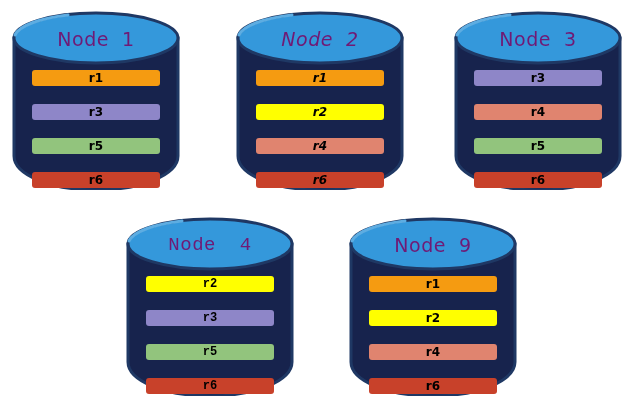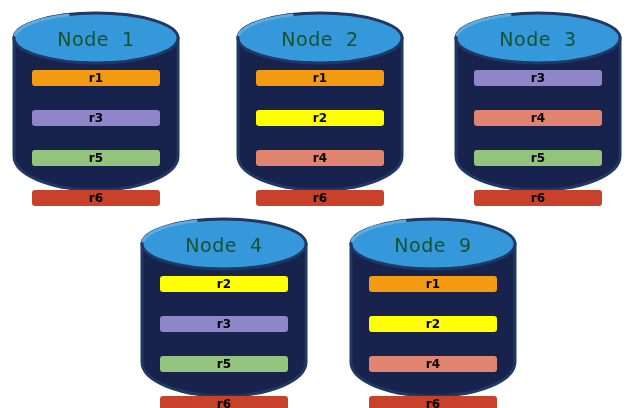--- a/index.html
+++ b/index.html
@@ -33,38 +33,38 @@
     width: 176px;
     height: 182px;
     display: block;
   }
   .node-label {
     position: absolute;
     left: 0;
     top: 22px;
     width: 176px;
     text-align: center;
-    color: #14532d;
+    color: #701a75;
     font-size: 19px;
     font-weight: 400;
     letter-spacing: 0.5px;
     line-height: 1;
     white-space: pre;
     pointer-events: none;
   }
   .replicas {
     position: absolute;
     left: 24px;
     top: 62px;
     width: 128px;
   }
   .replica {
     height: 16px;
     border-radius: 3px;
-    margin-bottom: 24px;
+    margin-bottom: 18px;
     text-align: center;
     font-size: 12px;
     font-weight: bold;
     color: #000000;
     line-height: 16px;
     box-sizing: border-box;
   }
   .replica:last-child { margin-bottom: 4px; }
 </style>
 </head>
@@ -78,21 +78,21 @@
         <path d="M7,27 A82,25 0 0 1 60,7" fill="none" stroke="#5DADE2" stroke-width="3" stroke-linecap="round"></path>
       </svg>
       <div class="node-label">Node  1</div>
       <div class="replicas">
         <div class="replica" style="background: rgb(245, 155, 17);">r1</div>
         <div class="replica" style="background: rgb(142, 134, 200);">r3</div>
         <div class="replica" style="background: rgb(146, 196, 125);">r5</div>
         <div class="replica" style="background: rgb(200, 65, 42);">r6</div>
       </div>
     </div>
-    <div class="node" style="left: 232px; top: 8px;">
+    <div class="node" style="left: 232px; top: 8px; font-style: italic;">
       <svg viewBox="0 0 176 182">
         <path d="M6,30 L6,148 A82,34 0 0 0 170,148 L170,30 Z" fill="#17234D" stroke="#1F3864" stroke-width="3"></path>
         <ellipse cx="88" cy="30" rx="82" ry="25" fill="#3498DB" stroke="#1F3864" stroke-width="3"></ellipse>
         <path d="M7,27 A82,25 0 0 1 60,7" fill="none" stroke="#5DADE2" stroke-width="3" stroke-linecap="round"></path>
       </svg>
       <div class="node-label">Node  2</div>
       <div class="replicas">
         <div class="replica" style="background: rgb(245, 155, 17);">r1</div>
         <div class="replica" style="background: rgb(255, 255, 0);">r2</div>
         <div class="replica" style="background: rgb(224, 132, 111);">r4</div>
@@ -106,21 +106,21 @@
         <path d="M7,27 A82,25 0 0 1 60,7" fill="none" stroke="#5DADE2" stroke-width="3" stroke-linecap="round"></path>
       </svg>
       <div class="node-label">Node  3</div>
       <div class="replicas">
         <div class="replica" style="background: rgb(142, 134, 200);">r3</div>
         <div class="replica" style="background: rgb(224, 132, 111);">r4</div>
         <div class="replica" style="background: rgb(146, 196, 125);">r5</div>
         <div class="replica" style="background: rgb(200, 65, 42);">r6</div>
       </div>
     </div>
-    <div class="node" style="left: 136px; top: 214px;">
+    <div class="node" style="left: 122px; top: 214px; font-family: Liberation Mono, monospace;">
       <svg viewBox="0 0 176 182">
         <path d="M6,30 L6,148 A82,34 0 0 0 170,148 L170,30 Z" fill="#17234D" stroke="#1F3864" stroke-width="3"></path>
         <ellipse cx="88" cy="30" rx="82" ry="25" fill="#3498DB" stroke="#1F3864" stroke-width="3"></ellipse>
         <path d="M7,27 A82,25 0 0 1 60,7" fill="none" stroke="#5DADE2" stroke-width="3" stroke-linecap="round"></path>
       </svg>
       <div class="node-label">Node  4</div>
       <div class="replicas">
         <div class="replica" style="background: rgb(255, 255, 0);">r2</div>
         <div class="replica" style="background: rgb(142, 134, 200);">r3</div>
         <div class="replica" style="background: rgb(146, 196, 125);">r5</div>

